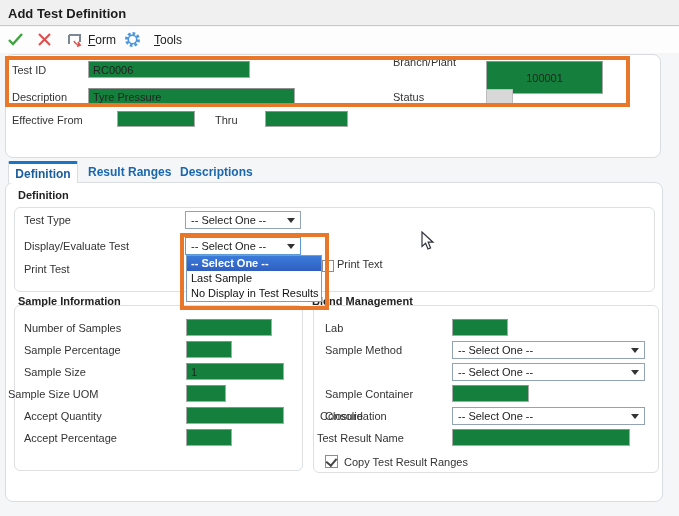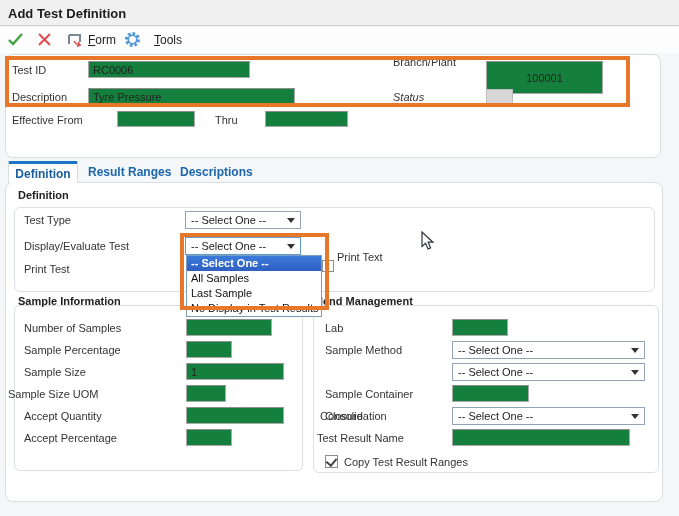--- a/index.html
+++ b/index.html
@@ -97,21 +97,21 @@
 
 <div class="abs panel top-panel"></div>
 
 <span class="abs lbl" style="left:12px;top:64px;">Test ID</span>
 <input class="fld" style="left: 88px; top: 61px; width: 162px; height: 17px;" value="RC0006">
 <span class="abs lbl" style="left:393px;top:56px;">Branch/Plant</span>
 <input class="fld fld-center" style="left: 486px; top: 61px; width: 117px; height: 33px;" value="100001">
 
 <span class="abs lbl" style="left:12px;top:91px;">Description</span>
 <input class="fld" style="left: 88px; top: 88px; width: 207px; height: 17px;" value="Tyre Pressure">
-<span class="abs lbl" style="left:393px;top:91px;font-style:italic;">Status</span>
+<span class="abs lbl" style="left:393px;top:91px;">Status</span>
 <div class="abs status-box" style="left:486px;top:89px;width:27px;height:16px;"></div>
 
 <span class="abs lbl" style="left:12px;top:114px;">Effective From</span>
 <input class="fld" style="left: 117px; top: 111px; width: 78px; height: 16px;" value="">
 <span class="abs lbl" style="left:215px;top:114px;">Thru</span>
 <input class="fld" style="left: 265px; top: 111px; width: 83px; height: 16px;" value="">
 
 <div class="abs annot" style="left:5px;top:56px;width:625px;height:51px;"></div>
 
 <div class="abs tab-active">
@@ -132,25 +132,24 @@
 </div>
 
 <span class="abs lbl" style="left:24px;top:240px;">Display/Evaluate Test</span>
 <div class="abs select focused" style="left:185px;top:237px;width:116px;height:18px;">
   <span>-- Select One --</span>
   <span class="arrow"></span>
 </div>
 
 <span class="abs lbl" style="left:24px;top:263px;">Print Test</span>
 <div class="abs cb-sliver" style="left:322px;top:260px;"></div>
-<span class="abs lbl" style="left:337px;top:251px;">Print Text</span>
+<span class="abs lbl" style="left:337px;top:258px;">Print Text</span>
 
 <div class="abs open-list">
   <div class="opt hl">-- Select One --</div>
-  <div class="opt">All Samples</div>
   <div class="opt">Last Sample</div>
   <div class="opt">No Display in Test Results</div>
 </div>
 
 <div class="abs annot" style="left:180px;top:233px;width:149px;height:77px;"></div>
 
 <span class="abs sec-title" style="left:18px;top:295px;">Sample Information</span>
 <div class="abs groupbox" style="left:14px;top:305px;width:289px;height:166px;"></div>
 
 <span class="abs lbl" style="left:24px;top:322px;">Number of Samples</span>

